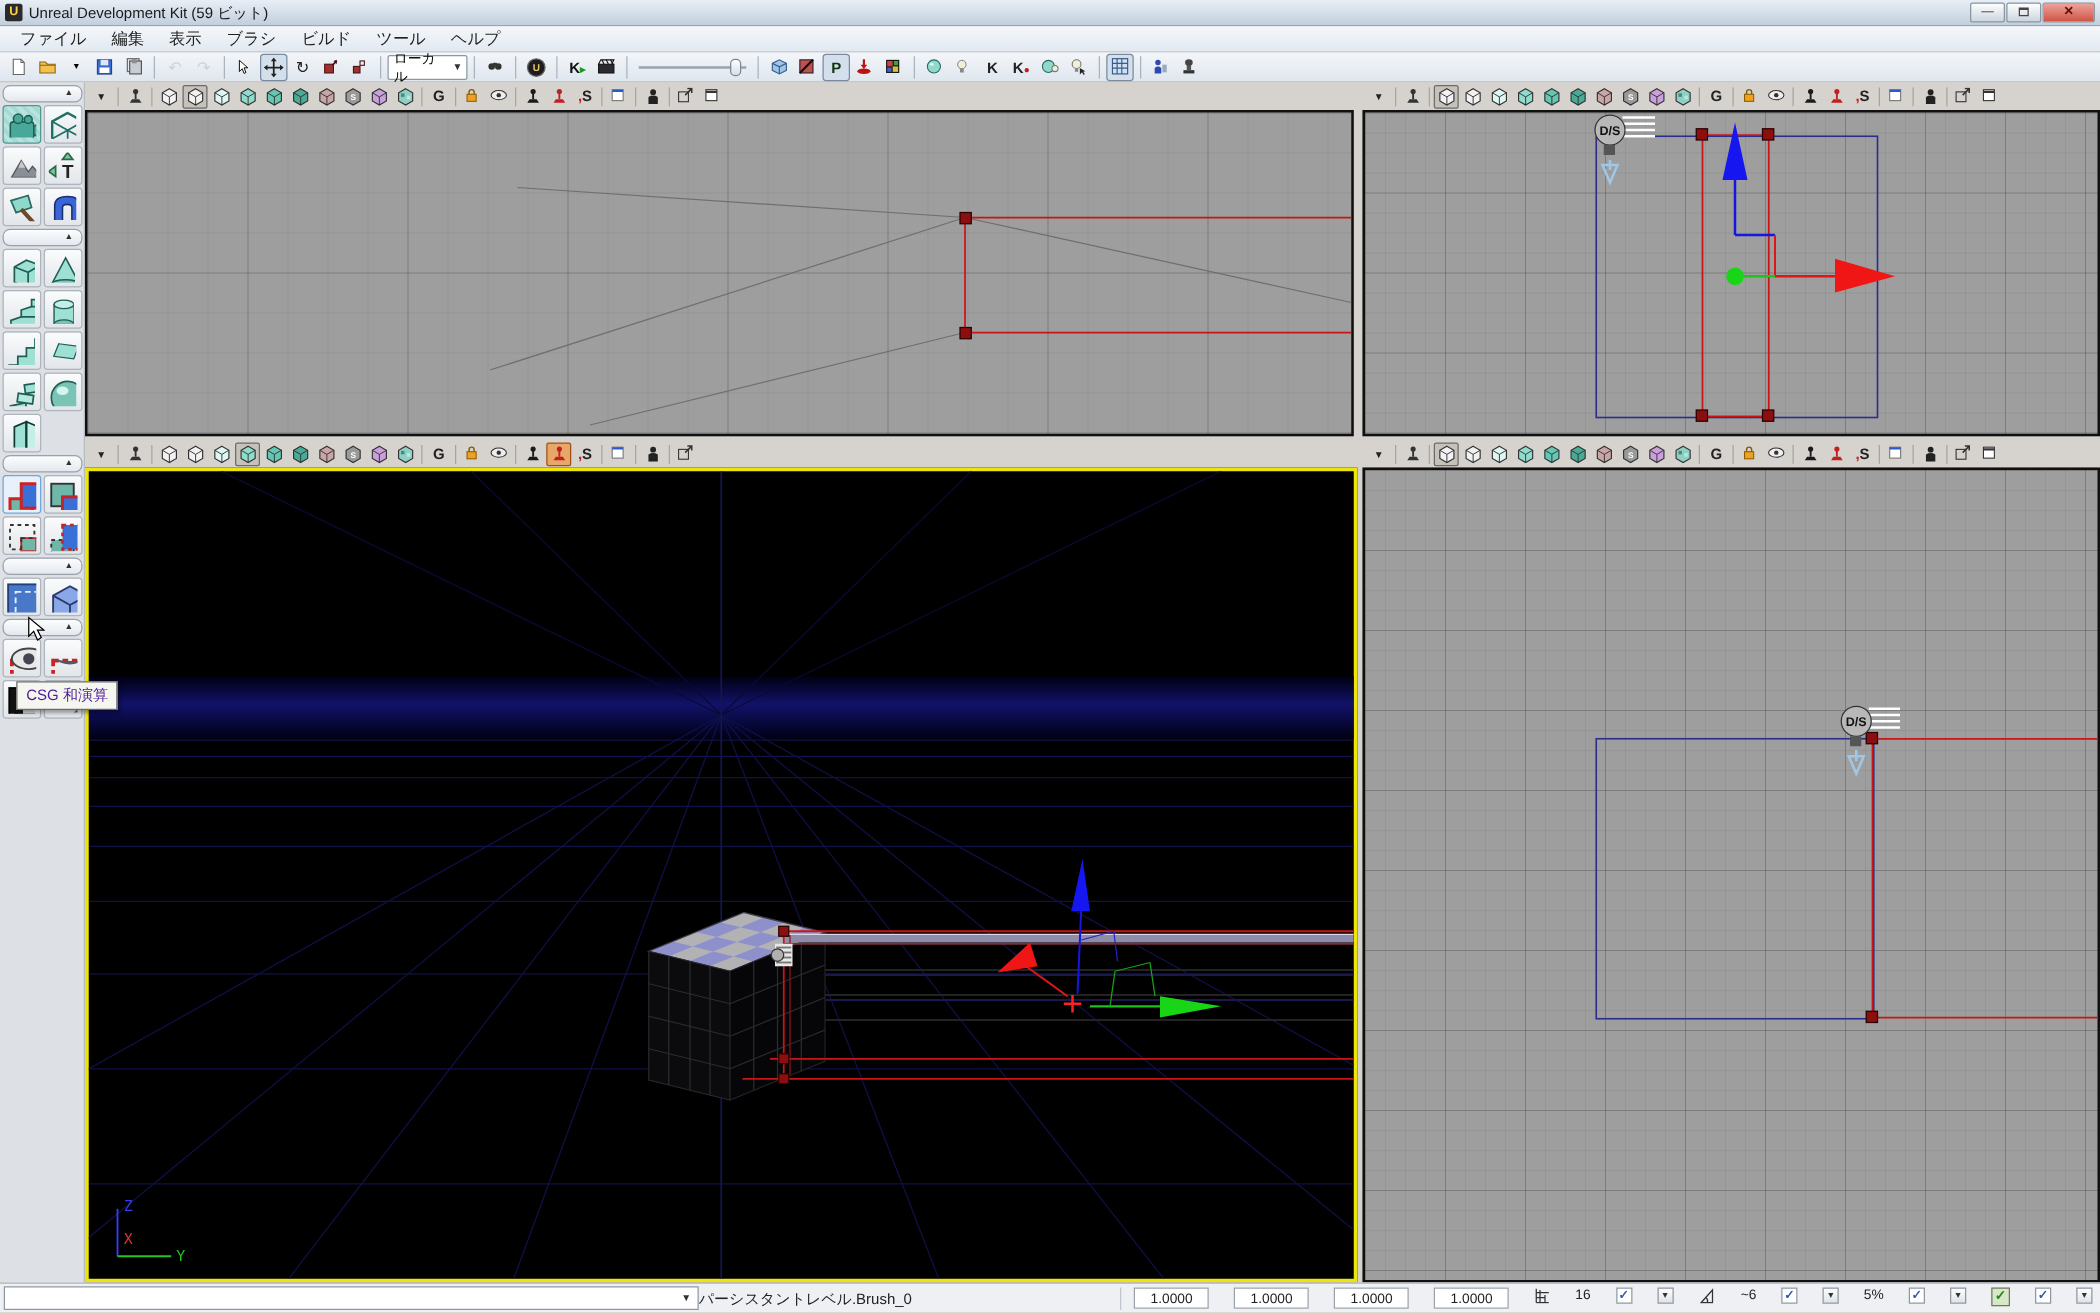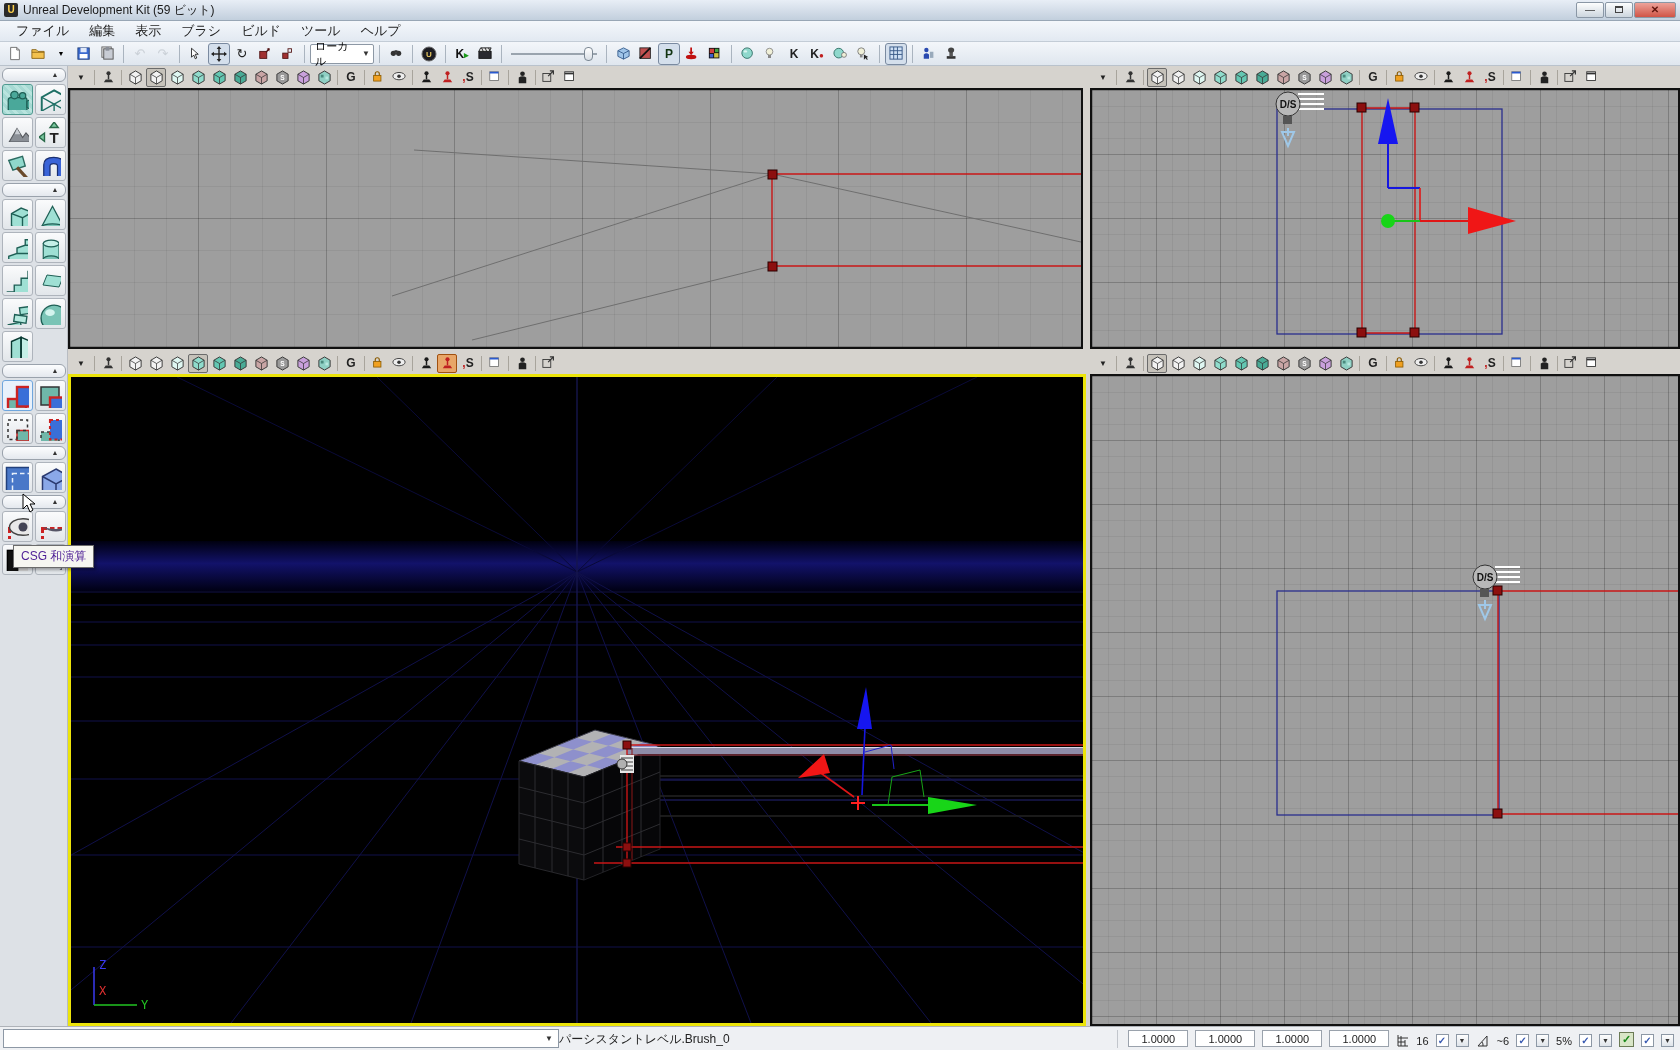--- a/index.html
+++ b/index.html
@@ -87,21 +87,21 @@
     box-shadow:2px 2px 3px rgba(0,0,0,.35); font-size:12px; padding:2px 7px; color:#4c1d95; z-index:60; white-space:nowrap; }
   #cursor { position:absolute; left:22px; top:427px; z-index:70; }
 
   
   #statusbar { position:absolute; left:0; top:1026px; width:1680px; height:24px; background:#eef0f3;
     border-top:1px solid #aeb2b8; display:flex; align-items:center; font-size:12px; color:#222; }
   .sb-combo { width:556px; height:19px; margin-left:3px; background:#fff; border:1px solid #8d98a5;
     display:flex; align-items:center; }
   .sb-combo .arr { margin-left:auto; font-size:8px; padding:0 5px; color:#333; }
   .sb-center { flex:1; text-align:left; border-right:1px solid #c2c6cc; height:18px; line-height:18px; }
-  .sb-right { display:flex; align-items:flex-end; gap:7px; padding:0 6px 0 10px; }
+  .sb-right { display:flex; align-items:flex-start; gap:20px; padding:0 6px 0 10px; }
   .sb-field { width:60px; height:17px; background:#fff; border:1px solid #9aa2ac; text-align:center; line-height:16px; font-size:11px; }
   .cb { width:13px; height:13px; border:1px solid #8d98a5; background:#fff; color:#3557b0; font-size:10px;
     line-height:11px; text-align:center; font-weight:bold; }
   .dd-mini { width:13px; height:13px; border:1px solid #8d98a5; background:linear-gradient(#fdfdfd,#dfe4ea);
     font-size:7px; line-height:12px; text-align:center; color:#333; }
   .sb-lbl { font-size:11px; }
   .green-check { width:15px; height:15px; border:1px solid #6b7b56; background:#d9e6c8; color:#1c8a1c;
     font-weight:bold; font-size:11px; line-height:13px; text-align:center; }
 </style>
 </head>

